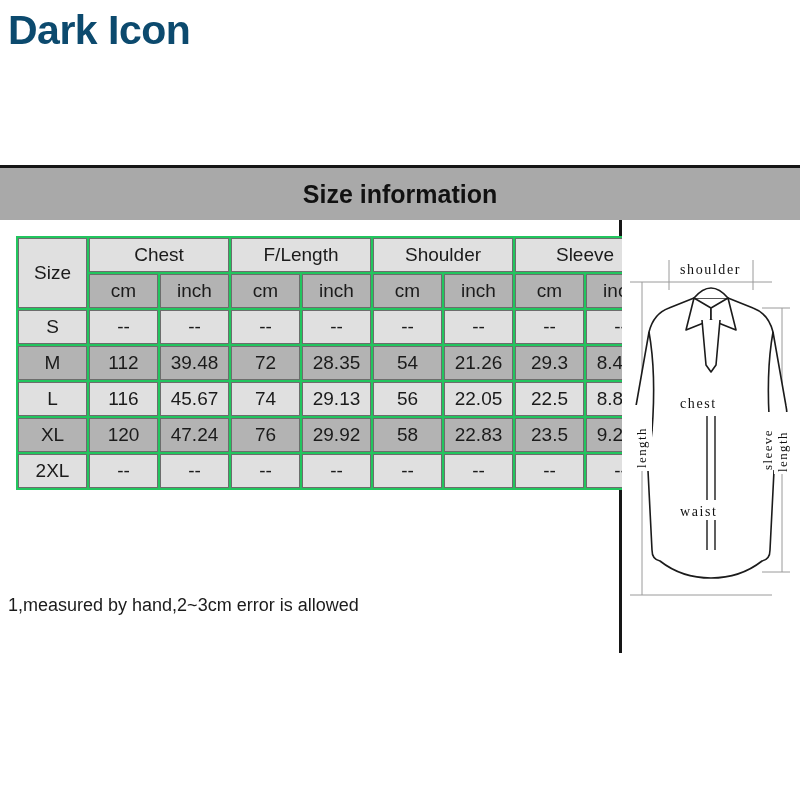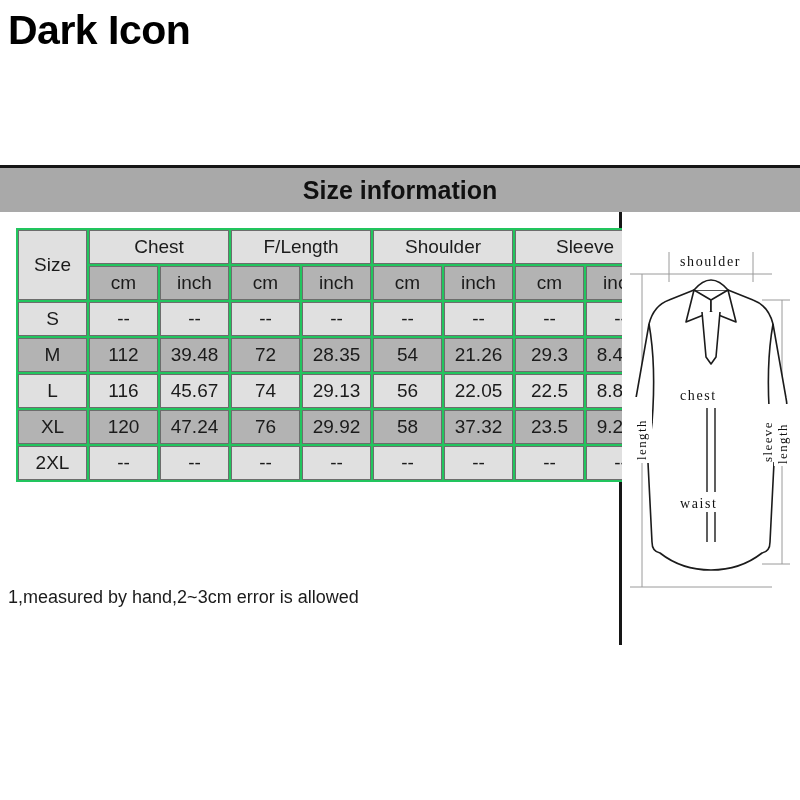--- a/index.html
+++ b/index.html
@@ -16,40 +16,40 @@
   }
 
   
   #brand-title {
     position: absolute;
     left: 8px;
     top: 8px;
     font-size: 41px;
     font-weight: bold;
     letter-spacing: -0.5px;
-    color: #000000;
+    color: #0c4a6e;
     line-height: 1.1;
     white-space: nowrap;
   }
 
   
   #size-chart {
     position: absolute;
     left: 0px;
     top: 165px;
     width: 800px;
     height: 476px;
     border-top: 3px solid #161616;
     border-bottom: 3px solid #161616;
     box-sizing: border-box;
     background: #ffffff;
   }
 
   #chart-banner {
-    height: 44px;
+    height: 52px;
     background: #a9a9a9;
     display: flex;
     align-items: center;
     justify-content: center;
   }
   #chart-banner-text {
     font-size: 25px;
     font-weight: bold;
     color: #111111;
     letter-spacing: 0px;
@@ -216,21 +216,21 @@
               <td class="cell-light">22.5</td>
               <td class="cell-light">8.858</td>
             </tr>
             <tr>
               <td class="cell-dark row-size">XL</td>
               <td class="cell-dark">120</td>
               <td class="cell-dark">47.24</td>
               <td class="cell-dark">76</td>
               <td class="cell-dark">29.92</td>
               <td class="cell-dark">58</td>
-              <td class="cell-dark">37.32</td>
+              <td class="cell-dark">22.83</td>
               <td class="cell-dark">23.5</td>
               <td class="cell-dark">9.252</td>
             </tr>
             <tr>
               <td class="cell-light row-size">2XL</td>
               <td class="cell-light">--</td>
               <td class="cell-light">--</td>
               <td class="cell-light">--</td>
               <td class="cell-light">--</td>
               <td class="cell-light">--</td>

